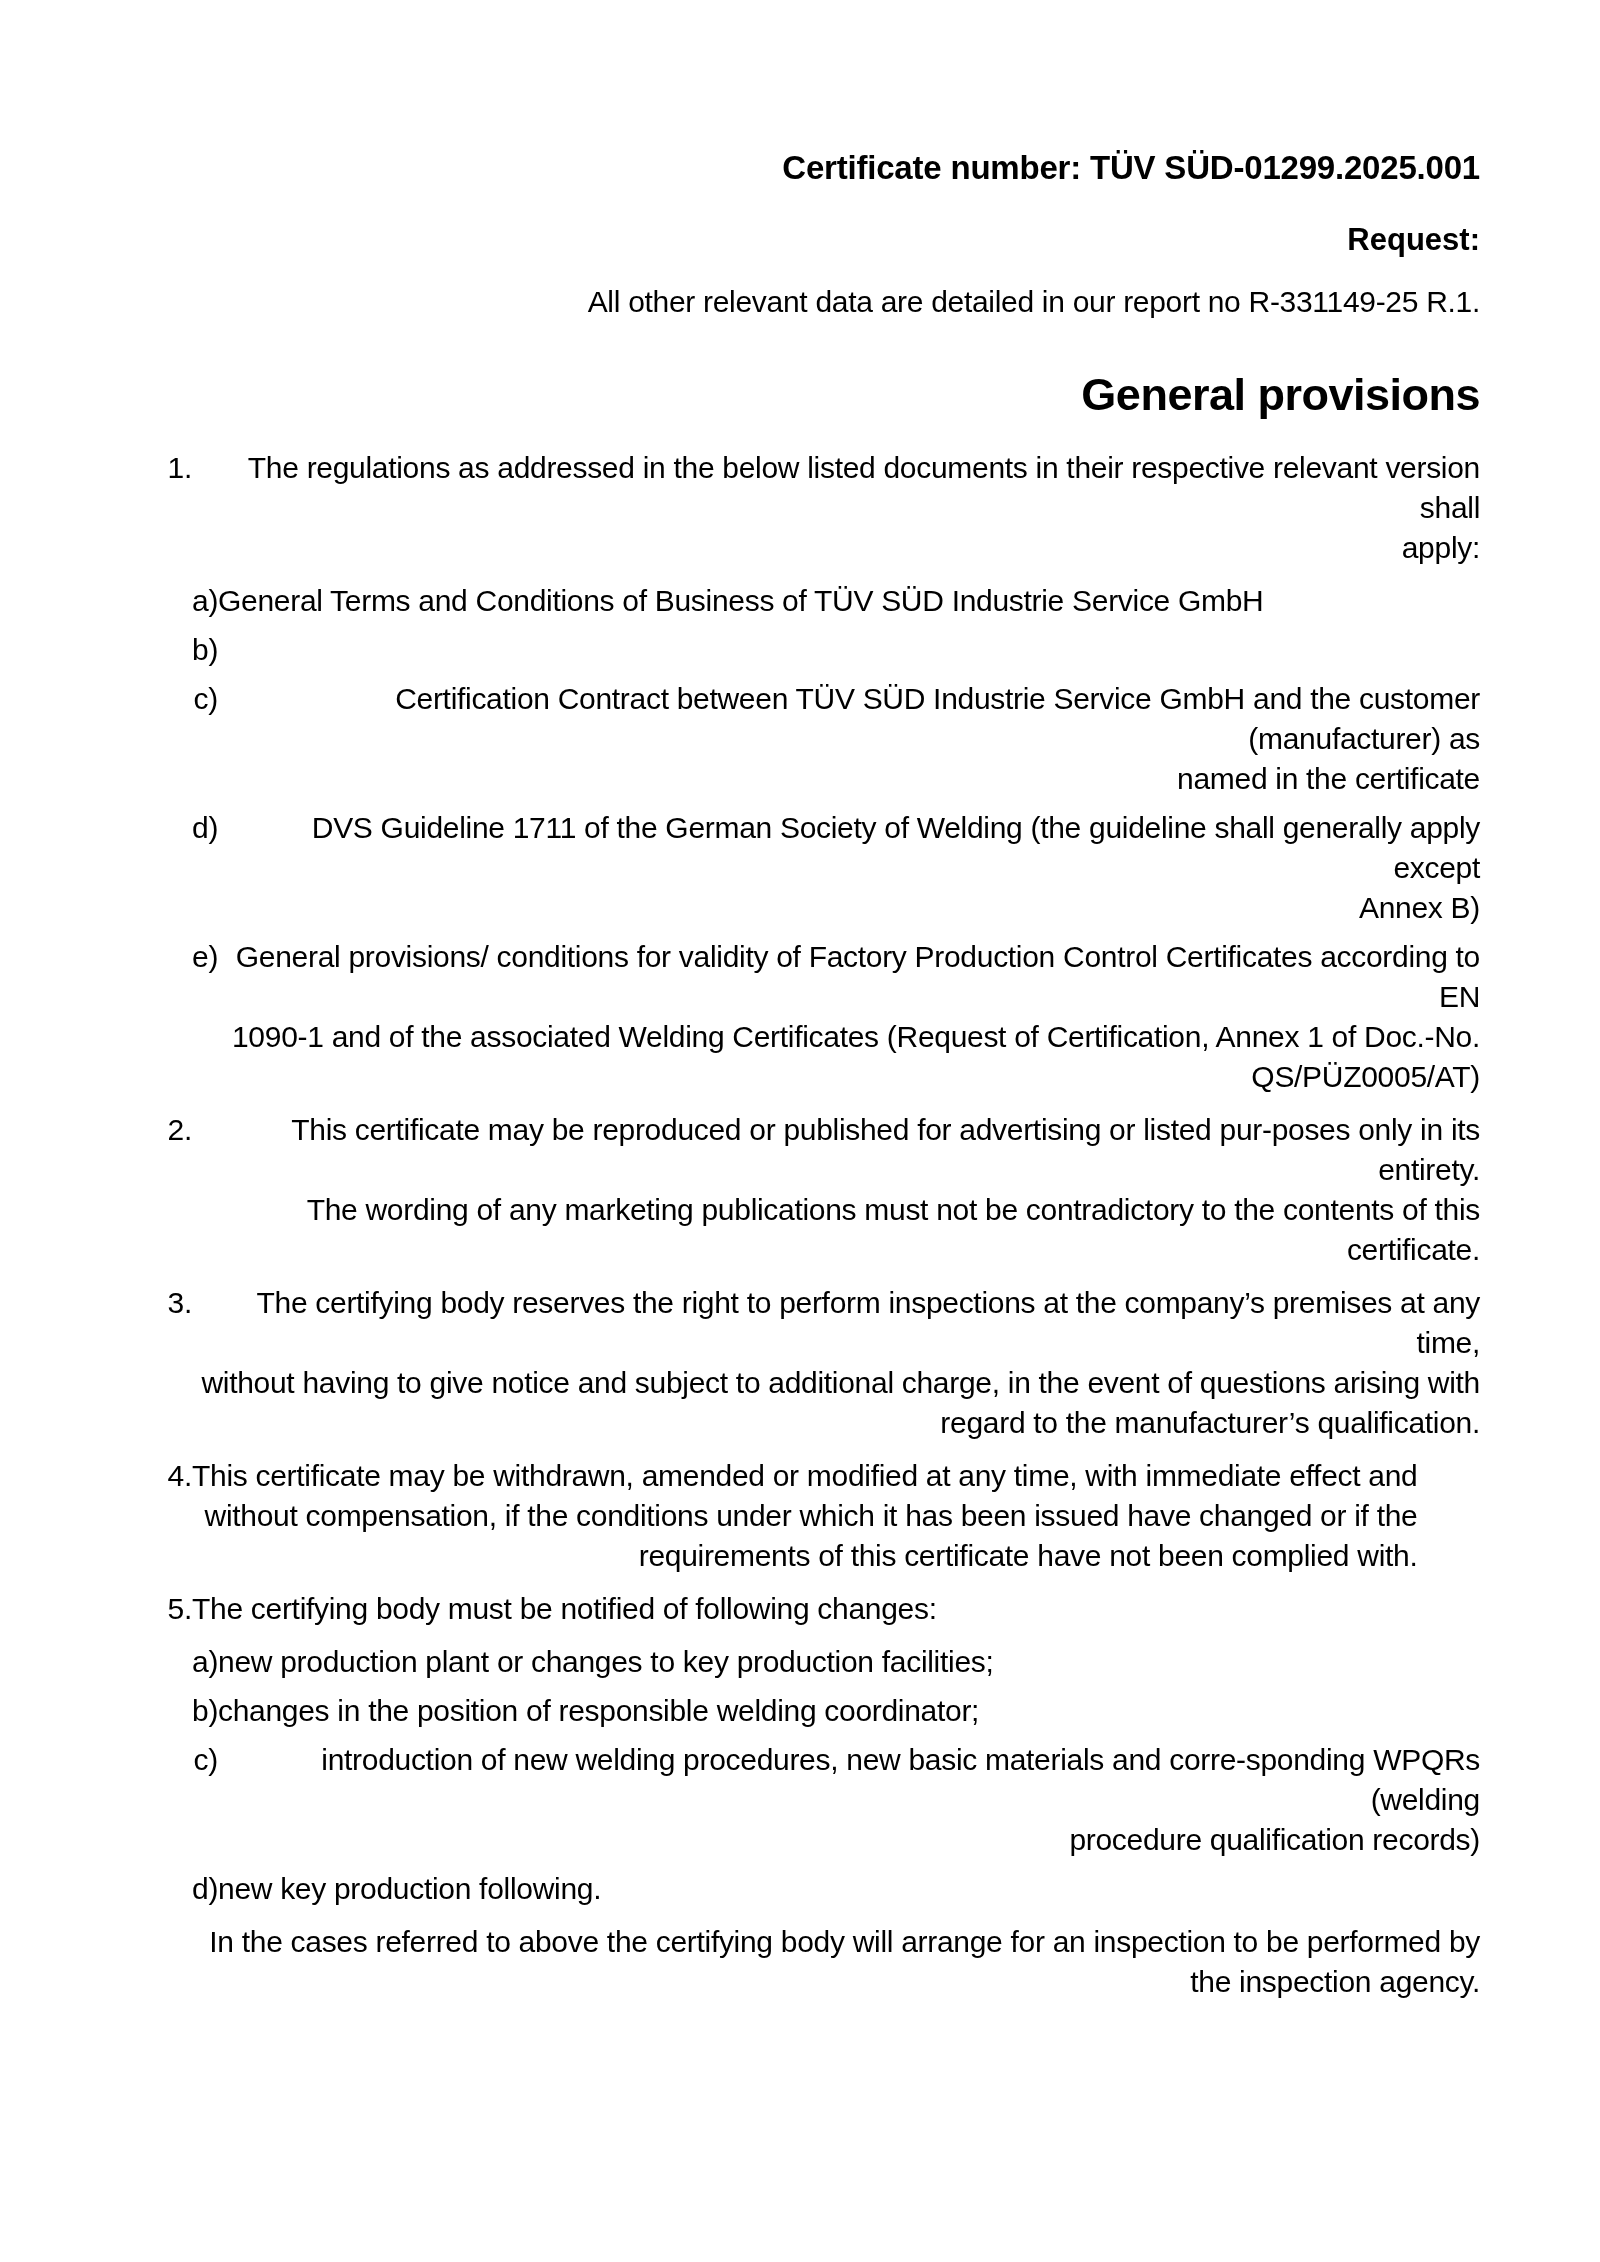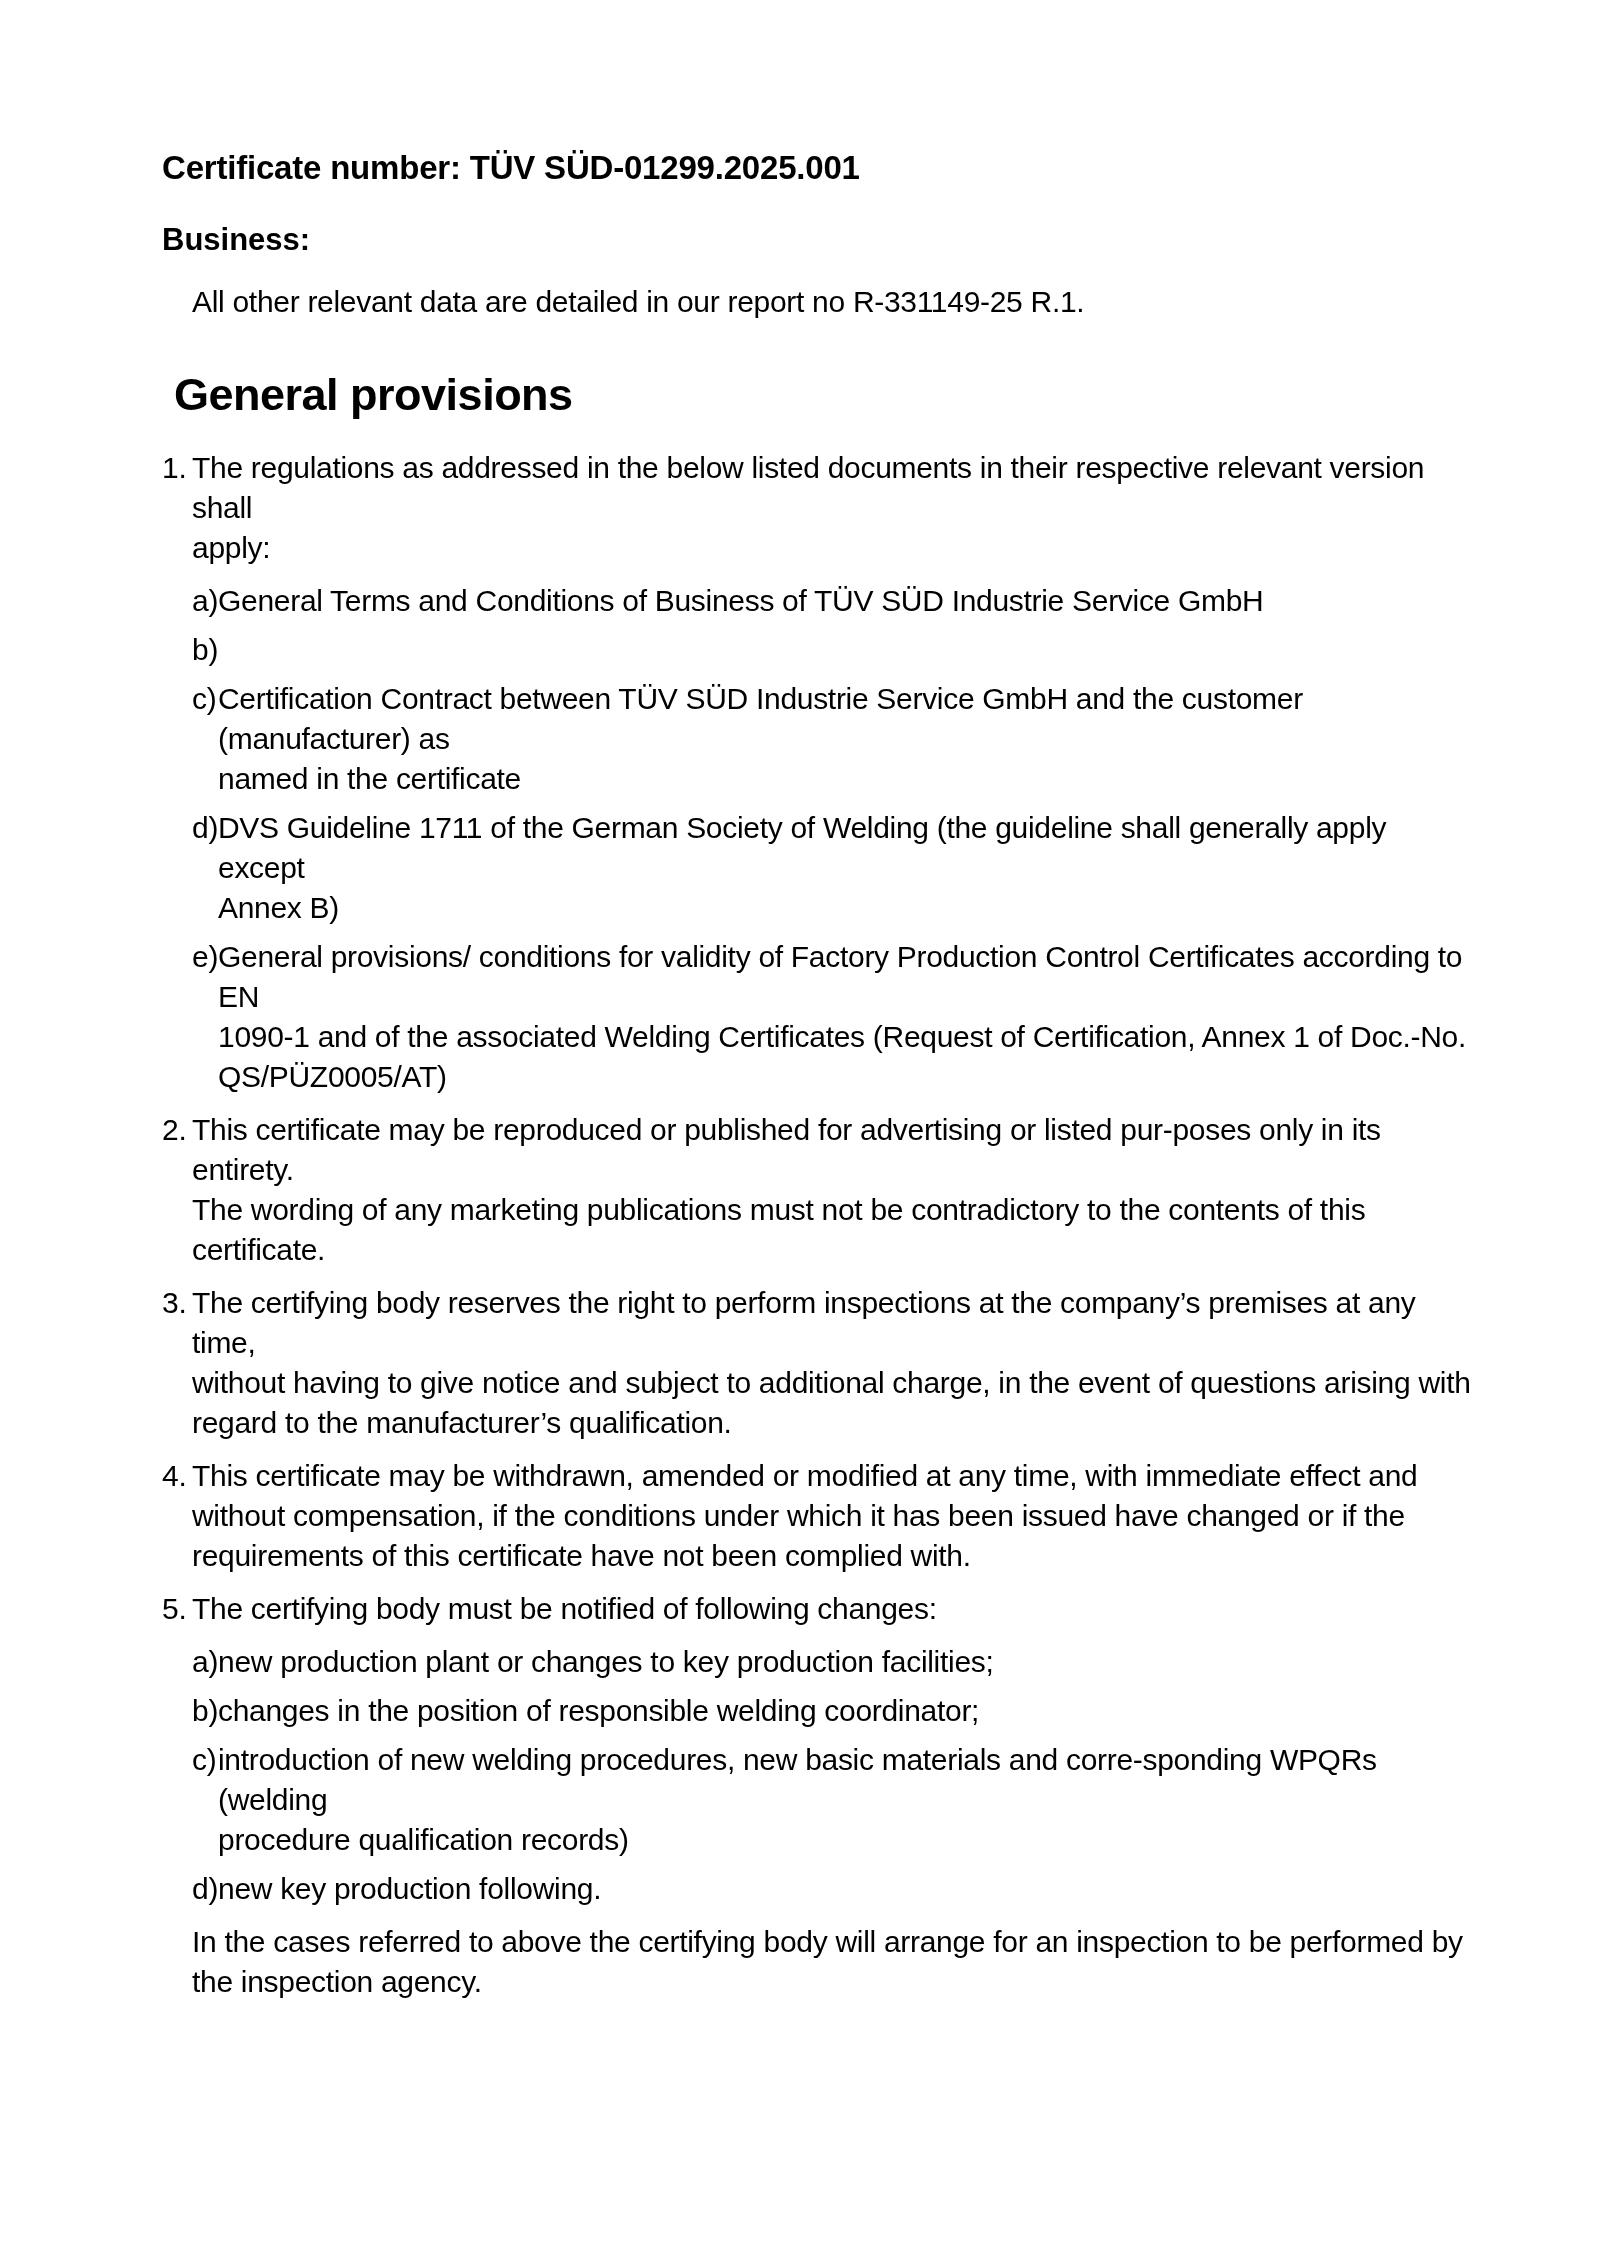--- a/index.html
+++ b/index.html
@@ -12,20 +12,21 @@
     height: 2262px;
     font-family: "Liberation Sans", sans-serif;
     color: #000000;
     overflow: hidden;
   }
   .page {
     box-sizing: border-box;
     width: 1600px;
     height: 2262px;
     padding: 148px 120px 0 162px;
+    text-align: right;
   }
   .cert-no {
     font-size: 33px;
     font-weight: bold;
     letter-spacing: -0.2px;
     margin: 0 0 33px 0;
     line-height: 1.2;
   }
   .remarks-h {
     font-size: 31px;
@@ -79,21 +80,21 @@
     white-space: pre-line;
   }
 </style>
 </head>
 <body>
 
 <div class="page">
 
   <h1 class="cert-no">Certificate number: TÜV SÜD-01299.2025.001</h1>
 
-  <h2 class="remarks-h">Business:</h2>
+  <h2 class="remarks-h">Request:</h2>
 
   <p class="body-text remarks-text">All other relevant data are detailed in our report no R-331149-25 R.1.</p>
 
   <h1 class="section-h">General provisions</h1>
 
   <div class="item body-text">
     <div class="marker">1.</div>
     <div class="text">The regulations as addressed in the below listed documents in their respective relevant version shall
 apply:</div>
   </div>

